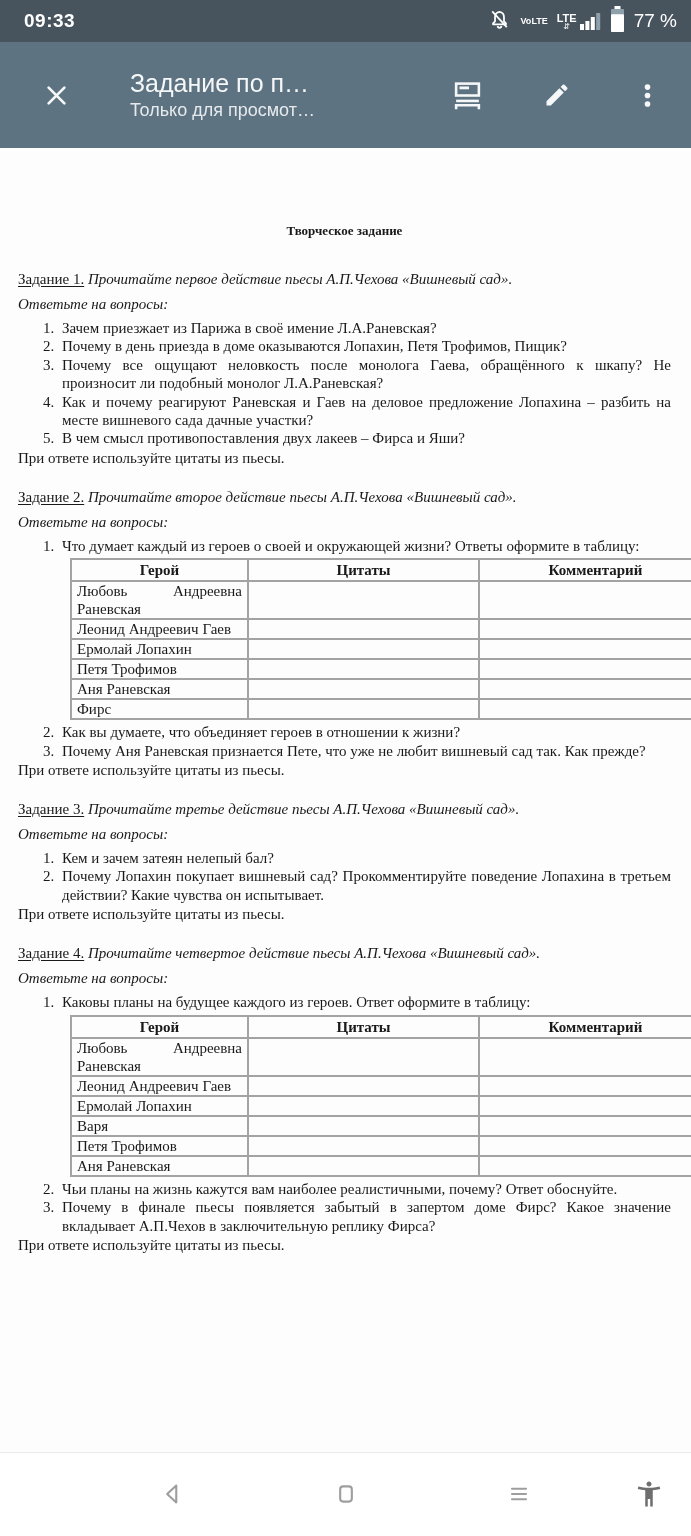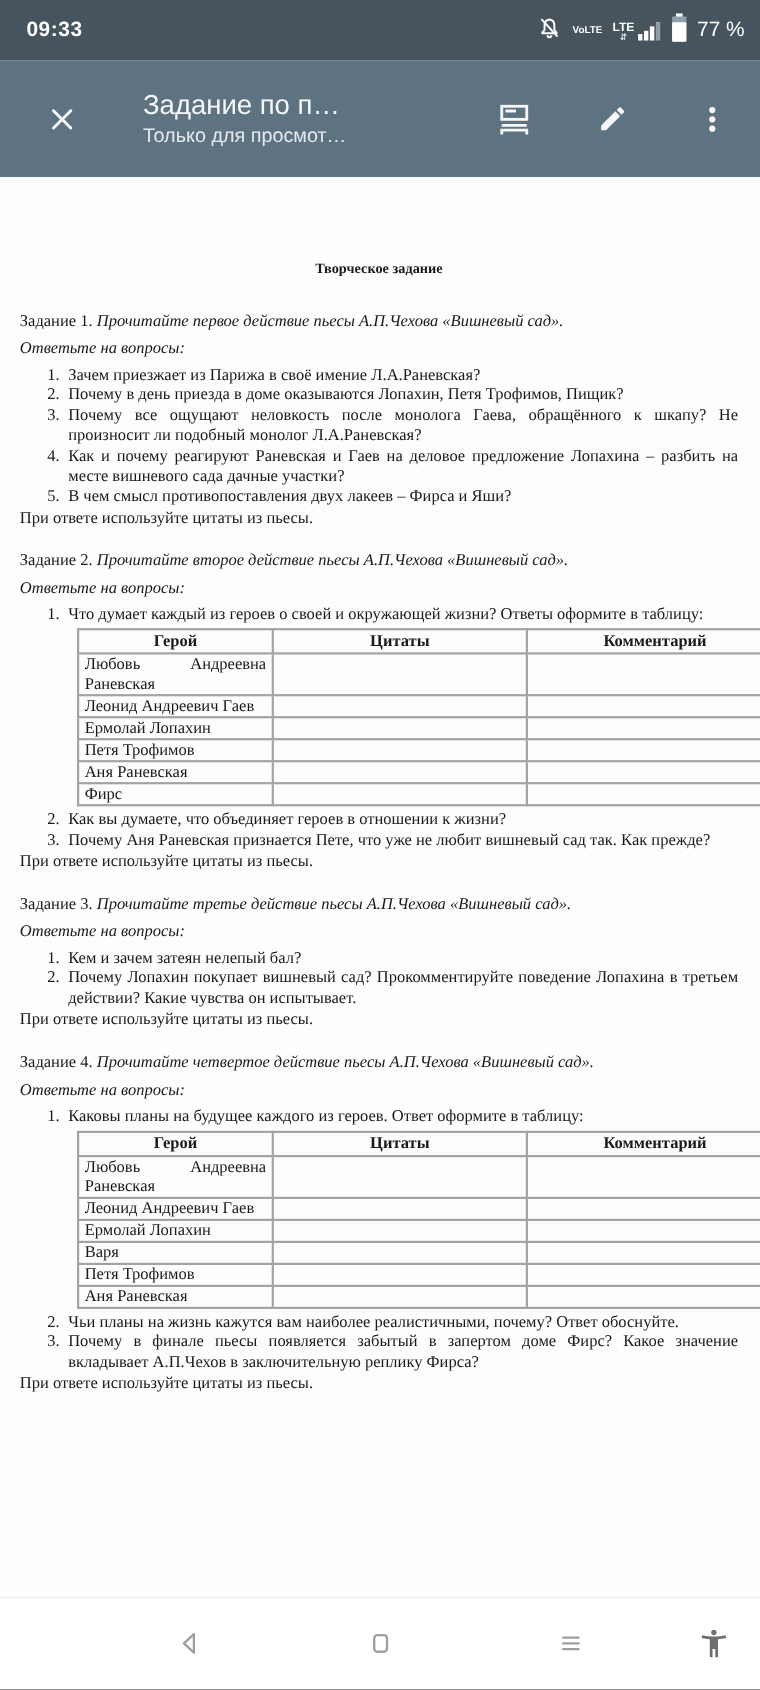--- a/index.html
+++ b/index.html
@@ -3,21 +3,21 @@
 <meta charset="utf-8">
 <style>
   html,body{margin:0;padding:0;background:#222;}
   .phone{
     position:relative;width:691px;height:1536px;margin:0 auto;
     background:#fdfdfd;overflow:hidden;
     font-family:"Liberation Sans",sans-serif;
   }
   
   .status-bar{
-    height:55px;background:#47545e;color:#fff;
+    height:42px;background:#47545e;color:#fff;
     display:flex;align-items:center;justify-content:space-between;
     padding:0 14px 0 24px;box-sizing:border-box;
   }
   .sb-time{font-size:19px;font-weight:bold;letter-spacing:.5px;}
   .sb-right{display:flex;align-items:center;gap:9px;}
   .sb-volte{display:flex;flex-direction:row;line-height:9px;font-size:9px;font-weight:bold;text-align:left;}
   .sb-net{display:flex;align-items:flex-end;gap:3px;}
   .sb-net-txt{display:flex;flex-direction:column;align-items:center;line-height:10px;}
   .sb-net-lte{font-size:11px;font-weight:bold;}
   .sb-net-arr{font-size:8px;line-height:7px;}
@@ -37,21 +37,21 @@
   .doc{
     position:relative;height:1288px;overflow:hidden;
     background:#fdfdfd;color:#191919;
     font-family:"Liberation Serif",serif;font-size:15px;
     padding:54px 0 0 18px;box-sizing:border-box;cursor:default;
   }
   .doc-title{font-weight:bold;font-size:13px;line-height:26px;text-align:center;margin:16px 20px 0 0;}
   .section{margin:20px 0 0 0;}
   .section.first{margin-top:26px;}
   .s-head{margin:0 20px 6px 0;line-height:19px;}
-  .s-label{text-underline-offset:2px;text-align:center;}
+  .s-label{text-decoration:underline;text-underline-offset:2px;text-align:center;}
   .s-rest{font-style:italic;}
   .s-sub{margin:0 20px 5px 0;line-height:19px;font-style:italic;}
   .li{display:flex;margin:0 20px 0 25px;line-height:18.4px;}
   .li .num{flex:0 0 19px;}
   .li .txt{flex:1;text-align:justify;}
   .s-foot{margin:1px 20px 0 0;line-height:19px;}
   
   table.doc-table{
     border-collapse:collapse;table-layout:fixed;
     width:641px;margin:3px 0 3px 52px;

